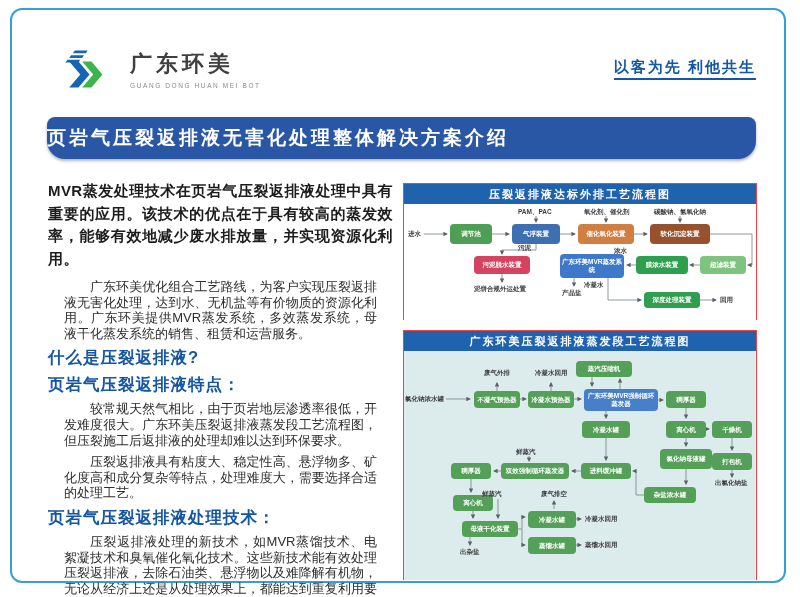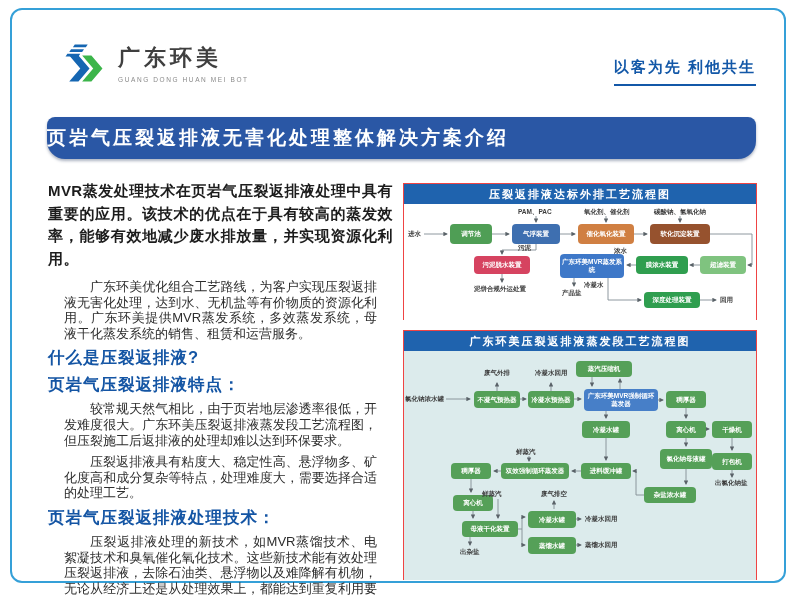--- a/index.html
+++ b/index.html
@@ -1,26 +1,26 @@
 <!DOCTYPE html>
 <html><head>
 <meta charset="utf-8">
 <style>
   html,body{margin:0;padding:0;background:#fff;}
   .page{position:relative;width:800px;height:597px;overflow:hidden;background:#fff;
         font-family:"Liberation Sans","DejaVu Sans",sans-serif;}
   .frame{position:absolute;left:10px;top:8px;width:776px;height:575px;
          border:2px solid #35a0d8;border-radius:12px;box-sizing:border-box;}
   
-  .logo{position:absolute;left:60px;top:42px;display:flex;align-items:center;gap:10px;}
+  .logo{position:absolute;left:60px;top:48px;display:flex;align-items:center;gap:22px;}
   .logo-icon{width:48px;height:42px;}
   .logo-title{font-size:22px;font-weight:800;color:#3f3f3f;letter-spacing:4px;}
   .logo-sub{font-size:6.5px;color:#8a8a8a;letter-spacing:1.6px;margin-top:3px;}
   .slogan{position:absolute;right:44px;top:58px;font-size:15px;font-weight:800;color:#1358a8;
-          letter-spacing:2px;padding-bottom:7px;border-bottom:2px solid #1358a8;}
+          letter-spacing:2px;padding-bottom:1px;border-bottom:2px solid #1358a8;}
   
   .banner{position:absolute;left:47px;top:117px;width:709px;height:42px;background:#2a57a5;
           border-radius:8px 8px 18px 18px;display:flex;align-items:center;justify-content:flex-start;
           box-shadow:0 2px 3px rgba(20,40,80,.35);}
   .banner span{color:#fff;font-size:19px;font-weight:800;letter-spacing:3px;}
   
   .left-col{position:absolute;left:48px;top:180px;width:345px;}
   .intro-bold{font-size:15px;font-weight:800;line-height:1.5;color:#1c1c1c;margin:0 0 9px;
               text-align:justify;letter-spacing:.4px;}
   .body-text{font-size:13px;line-height:1.2;color:#2d2d2d;margin:0 16px 6px;text-align:justify;}

